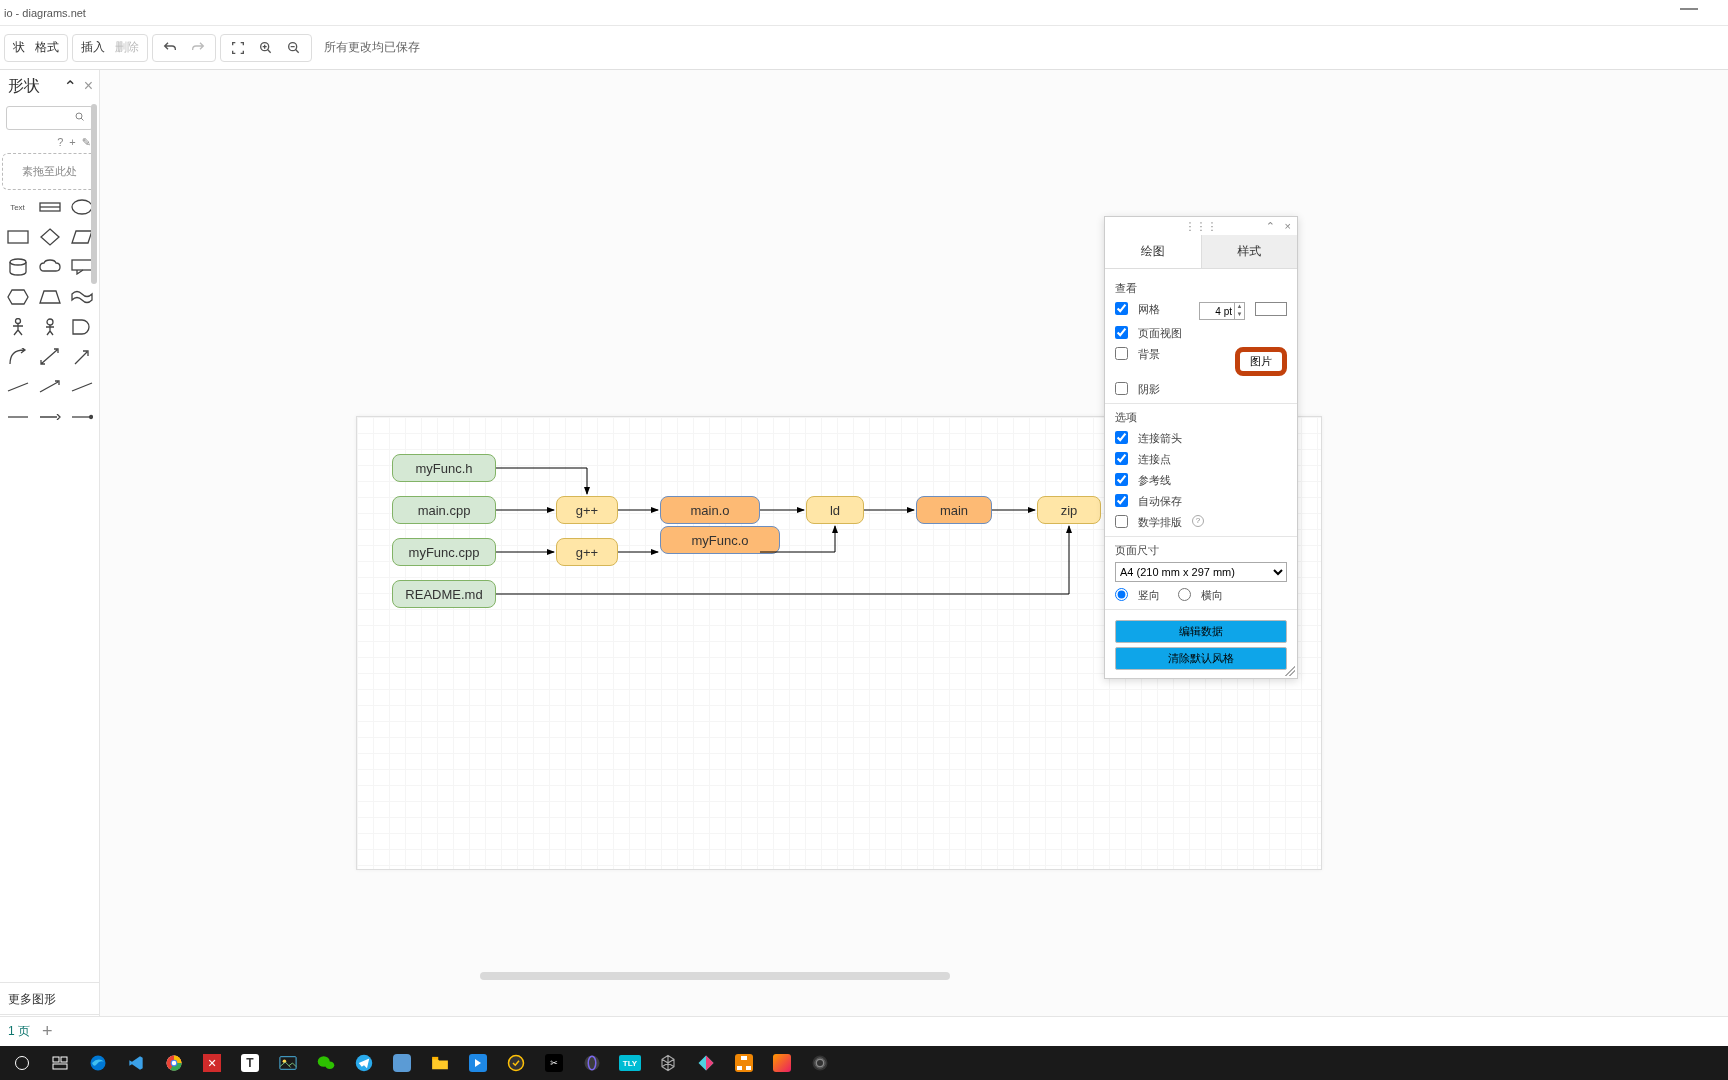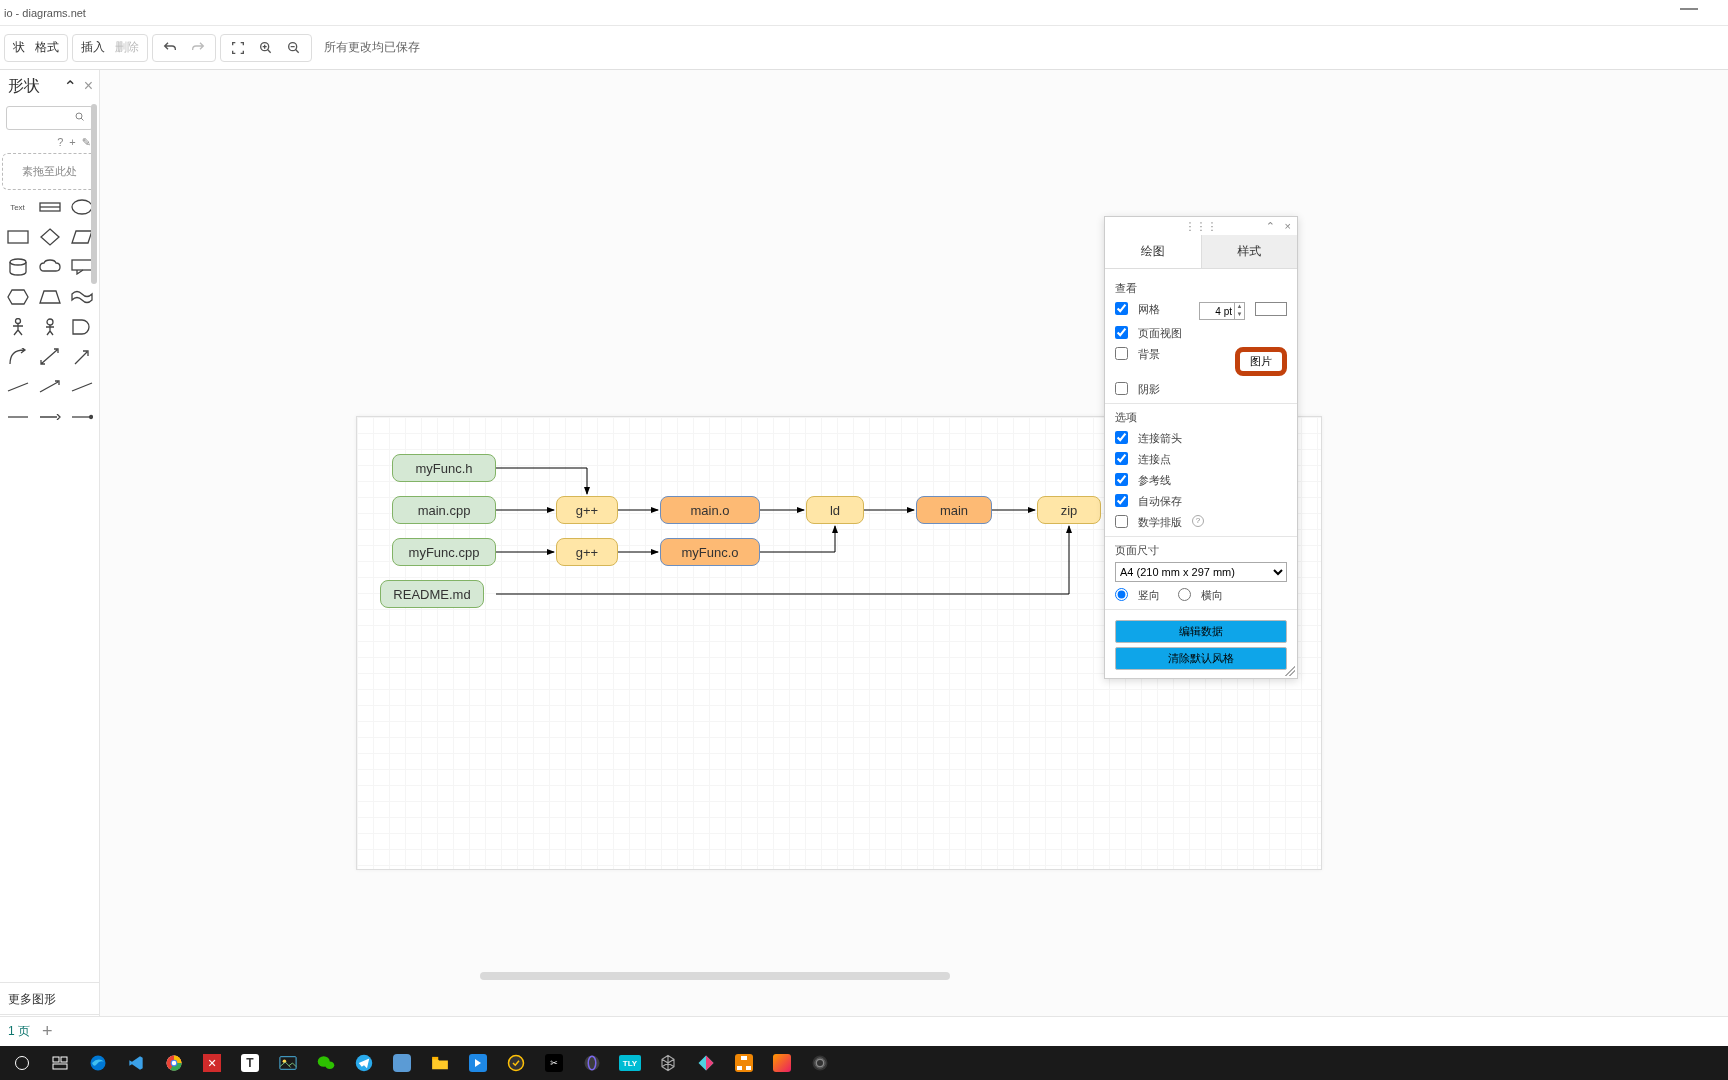--- a/index.html
+++ b/index.html
@@ -267,25 +267,25 @@
     <div class="more-shapes">更多图形</div>
     <div class="open-lib">从...打开图库</div>
   </div>
 
   <div class="canvas-wrap">
     <div class="page"></div>
 
     <div class="node n-green" style="left:292px;top:384px;width:104px">myFunc.h</div>
     <div class="node n-green" style="left:292px;top:426px;width:104px">main.cpp</div>
     <div class="node n-green" style="left:292px;top:468px;width:104px">myFunc.cpp</div>
-    <div class="node n-green" style="left:280px;top:510px;width:104px">README.md</div>
+    <div class="node n-green" style="left:292px;top:510px;width:104px">README.md</div>
     <div class="node n-yellow" style="left:456px;top:426px;width:62px">g++</div>
     <div class="node n-yellow" style="left:456px;top:468px;width:62px">g++</div>
     <div class="node n-blue" style="left:560px;top:426px;width:100px">main.o</div>
-    <div class="node n-blue" style="left:560px;top:468px;width:100px">myFunc.o</div>
+    <div class="node n-blue" style="left:560px;top:456px;width:120px">myFunc.o</div>
     <div class="node n-yellow" style="left:706px;top:426px;width:58px">ld</div>
     <div class="node n-blue" style="left:816px;top:426px;width:76px">main</div>
     <div class="node n-yellow" style="left:937px;top:426px;width:64px">zip</div>
 
     <svg class="edge" style="left:0;top:0;width:1200px;height:700px">
       <defs>
           <marker id="ah" markerWidth="8" markerHeight="8" refX="7" refY="3" orient="auto">
             <path d="M0,0 L8,3 L0,6 Z" fill="#000"></path>
           </marker>
         </defs>

